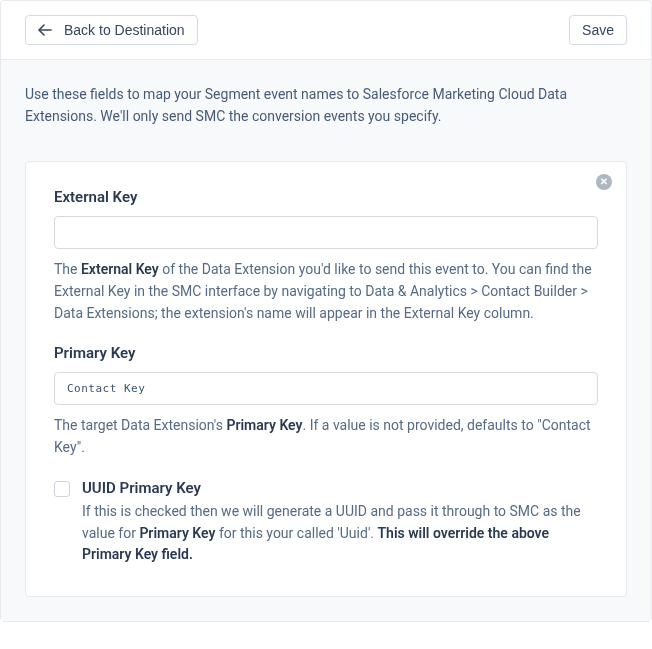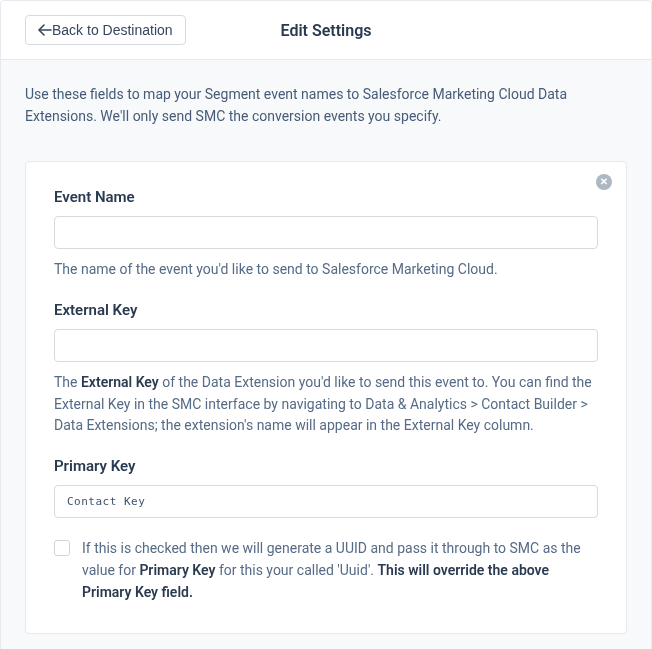--- a/index.html
+++ b/index.html
@@ -20,21 +20,21 @@
     display: flex;
     align-items: center;
     justify-content: space-between;
     padding: 14px 24px;
     position: relative;
     border-bottom: 1px solid #e6e9ee;
   }
   .btn {
     display: inline-flex;
     align-items: center;
-    gap: 0;
+    gap: 12px;
     border: 1px solid #d6dbe2;
     background: #ffffff;
     border-radius: 4px;
     padding: 7px 12px;
     font-size: 14px;
     color: #36465d;
     cursor: pointer;
     line-height: 1;
   }
   .header-title {
@@ -151,52 +151,53 @@
   <div class="header">
     <button class="btn">
       <span class="arrow-left">
         <svg width="14" height="12" viewBox="0 0 14 12" fill="none">
           <path d="M6 1L1 6L6 11" stroke="#36465d" stroke-width="1.6" stroke-linecap="round" stroke-linejoin="round"></path>
           <line x1="1.5" y1="6" x2="13" y2="6" stroke="#36465d" stroke-width="1.6" stroke-linecap="round"></line>
         </svg>
       </span>
       <span>Back to Destination</span>
     </button>
-    <div class="header-title">Edit Settings</div>
+    <button class="btn">
+      <span>Save</span>
+    </button>
   </div>
 
   <div class="content-area">
     <div class="intro">Use these fields to map your Segment event names to Salesforce Marketing Cloud Data Extensions. We'll only send SMC the conversion events you specify.</div>
 
     <div class="card">
       <div class="remove-icon">✕</div>
 
-      <div class="field-block">
-        <label class="field-label">Event Name</label>
-        <input class="text-input" type="text" value="" style="">
-        <div class="help">The name of the event you'd like to send to Salesforce Marketing Cloud.</div>
-      </div>
 
       <div class="field-block">
         <label class="field-label">External Key</label>
         <input class="text-input" type="text" value="" style="">
         <div class="help">
           <span>The </span><span class="bold">External Key</span><span> of the Data Extension you'd like to send this event to. You can find the External Key in the SMC interface by navigating to Data &amp; Analytics &gt; Contact Builder &gt; Data Extensions; the extension's name will appear in the External Key column.</span>
         </div>
       </div>
 
       <div class="field-block">
         <label class="field-label">Primary Key</label>
         <input class="text-input mono" type="text" value="Contact Key" style="">
+        <div class="help">
+          <span>The target Data Extension's </span><span class="bold">Primary Key</span><span>. If a value is not provided, defaults to "Contact Key".</span>
+        </div>
       </div>
 
       <div class="field-block">
         <div class="checkbox-row">
           <div class="fake-checkbox"></div>
           <div class="checkbox-text">
+            <div class="checkbox-title">UUID Primary Key</div>
             <div class="checkbox-desc">
               <span>If this is checked then we will generate a UUID and pass it through to SMC as the value for </span><span class="bold">Primary Key</span><span> for this your called 'Uuid'. </span><span class="bold">This will override the above Primary Key field.</span>
             </div>
           </div>
         </div>
       </div>
 
     </div>
 
   </div>

